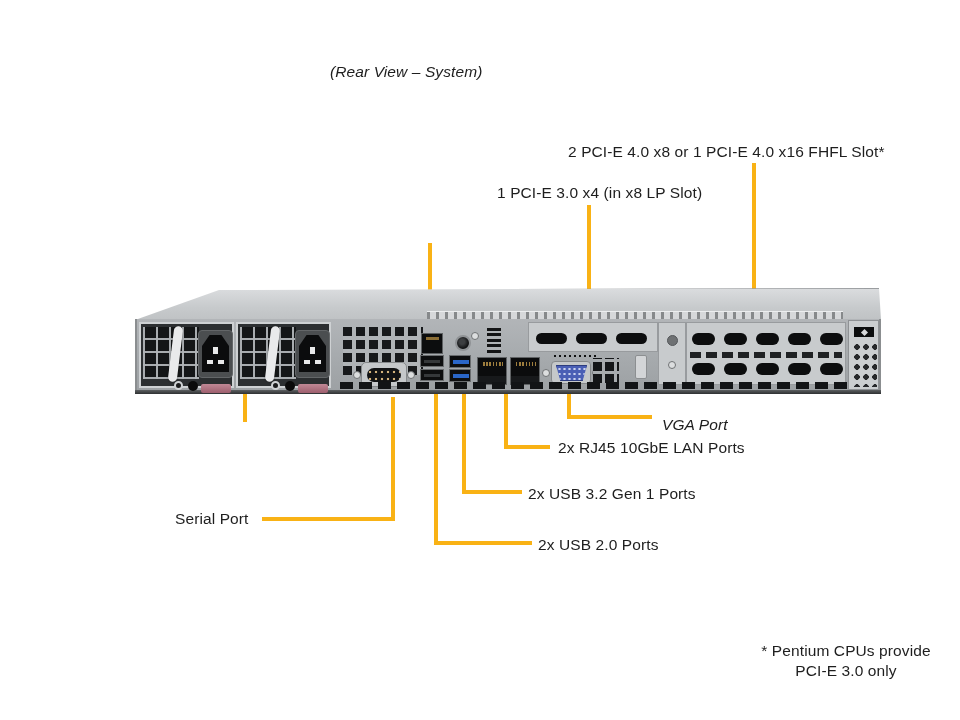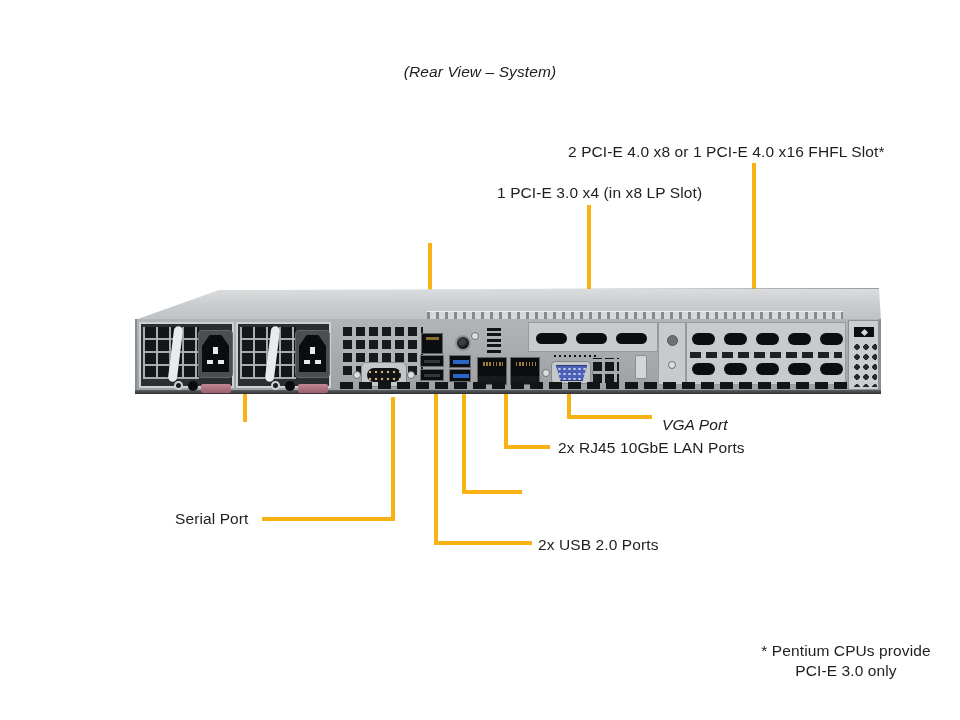--- a/index.html
+++ b/index.html
@@ -131,28 +131,29 @@
             background-size:9px 10px; }
 
   .bottomvents { position:absolute; left:205px; top:94px; width:508px; height:7px;
             background:repeating-linear-gradient(90deg,#121416 0 13px, transparent 13px 19px); }
 </style>
 </head>
 <body>
 
 <div class="canvas">
 
-  <div class="lbl title" style="left:330px; top:63px; width:300px; text-align:center;">(Rear View – System)</div>
+  <div class="lbl title" style="left:330px; top:63px; width:300px; text-align:left;">(Rear View – System)</div>
 
   <div class="lbl" style="left:568px; top:143px;">2 PCI-E 4.0 x8 or 1 PCI-E 4.0 x16 FHFL Slot*</div>
   <div class="lbl" style="left:497px; top:184px;">1 PCI-E 3.0 x4 (in x8 LP Slot)</div>
   <div class="lbl center" style="left:84px; top:422px; width:260px;">
   </div>
   <div class="lbl" style="left:662px; top:416px;font-style:italic;">VGA Port</div>
   <div class="lbl" style="left:558px; top:439px;">2x RJ45 10GbE LAN Ports</div>
+  <div class="lbl" style="left:528px; top:485px;">2x USB 3.2 Gen 1 Ports</div>
   <div class="lbl" style="left:538px; top:536px;">2x USB 2.0 Ports</div>
   <div class="lbl" style="left:175px; top:510px;text-align:center;">Serial Port</div>
   <div class="lbl center" style="left:740px; top:641px; width:212px;">
     <div>* Pentium CPUs provide</div>
     <div>PCI-E 3.0 only</div>
   </div>
 
   <div class="cl v" style="left:752px; top:163px; height:192px;"></div>
   <div class="cl v" style="left:587px; top:205px; height:135px;"></div>
   <div class="cl v" style="left:428px; top:243px; height:98px;"></div>

